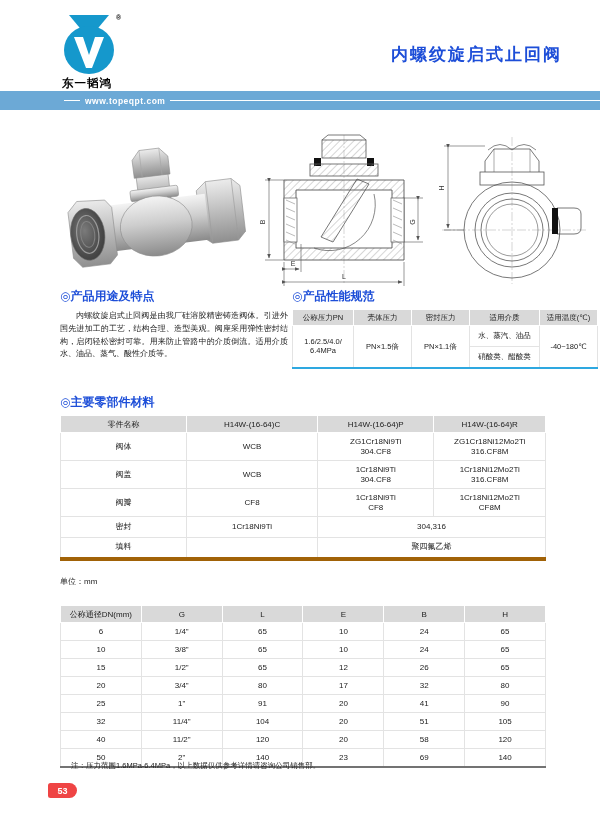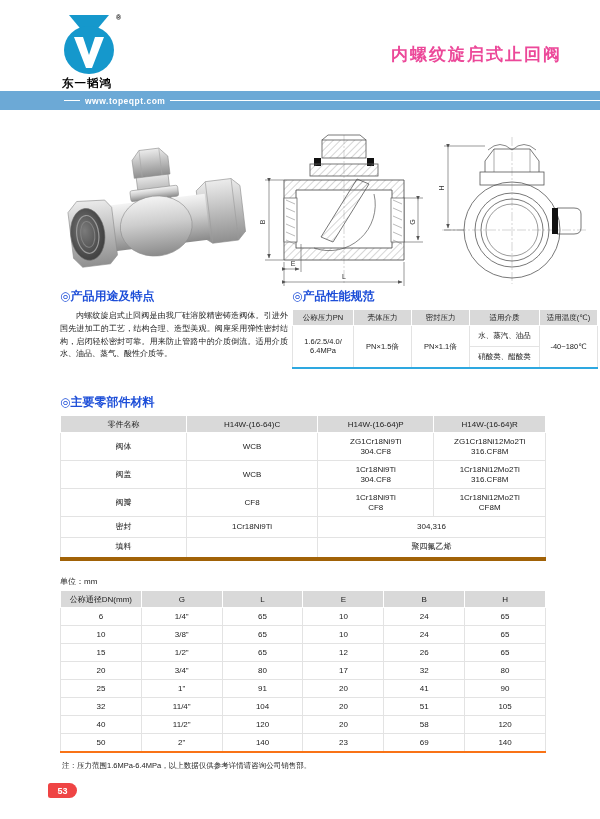--- a/index.html
+++ b/index.html
@@ -7,21 +7,21 @@
   .page {
     position:relative; width:600px; height:819px; background:#ffffff;
     font-family:"Liberation Sans","DejaVu Sans",sans-serif; color:#222; overflow:hidden;
   }
   
   .logo { position:absolute; left:56px; top:13px; width:66px; height:62px; }
   .reg { position:absolute; left:116px; top:14px; font-size:7px; color:#000; font-weight:bold; }
   .brand { position:absolute; left:44px; top:76px; width:86px; text-align:center;
            font-size:11.5px; font-weight:bold; letter-spacing:1px; color:#000; }
   .title { position:absolute; right:38px; top:43px; font-size:17px; font-weight:bold;
-           color:#ec4899; letter-spacing:2px; }
+           color:#1d4ed8; letter-spacing:2px; }
   .topbar { position:absolute; left:0; top:91px; width:600px; height:19px;
             display:flex; align-items:center;padding-left:8px; }
   .topbar .seg1 { width:16px; height:1px; background:#fff; margin-left:56px; }
   .topbar .url { color:#fff; font-size:8.5px; font-weight:bold; letter-spacing:.5px; margin:0 5px; }
   .topbar .seg2 { flex:1; height:1px; background:#fff; }
   
   .photo  { position:absolute; left:60px;  top:136px; }
   .draw1  { position:absolute; left:256px; top:132px; }
   .draw2  { position:absolute; left:424px; top:132px; }
   
@@ -41,25 +41,25 @@
   th { text-align:center; }
   .pre { white-space:pre-line; }
   .ptable { margin-top:4px; border-bottom:2px solid #2ea8e0; }
   .ptable th { font-size:7.5px; height:16px; }
   .ptable td { font-size:7.5px; height:21px; line-height:1.25; }
   .mtable { margin-top:4px; border-bottom:4px solid #a16207; }
   .mtable th { font-size:8px; height:17px; }
   .mtable td { font-size:8px; line-height:1.25; }
   .mtable .r2 td { height:28px; }
   .mtable .r1 td { height:21px; }
-  .dtable { margin-top:3px; border-bottom:2px solid #f97316; }
+  .dtable { margin-top:18px; border-bottom:2px solid #737373; }
   .dtable th { font-size:8px; height:17px; }
   .dtable td { font-size:8px; height:18px; }
   
-  .footnote { position:absolute; left:62px; top:761px; font-size:7.5px; color:#222; }
+  .footnote { position:absolute; left:71px; top:761px; font-size:7.5px; color:#222; }
   .page-badge { position:absolute; left:48px; top:783px; width:29px; height:15px;
                 display:flex; align-items:center; justify-content:center;
                 color:#fff; font-size:9px; font-weight:bold;
                 border-radius:3px 9px 9px 3px; }
   svg text { font-family:"Liberation Sans","DejaVu Sans",sans-serif; }
 </style>
 </head>
 <body>
 
 <div class="page">

